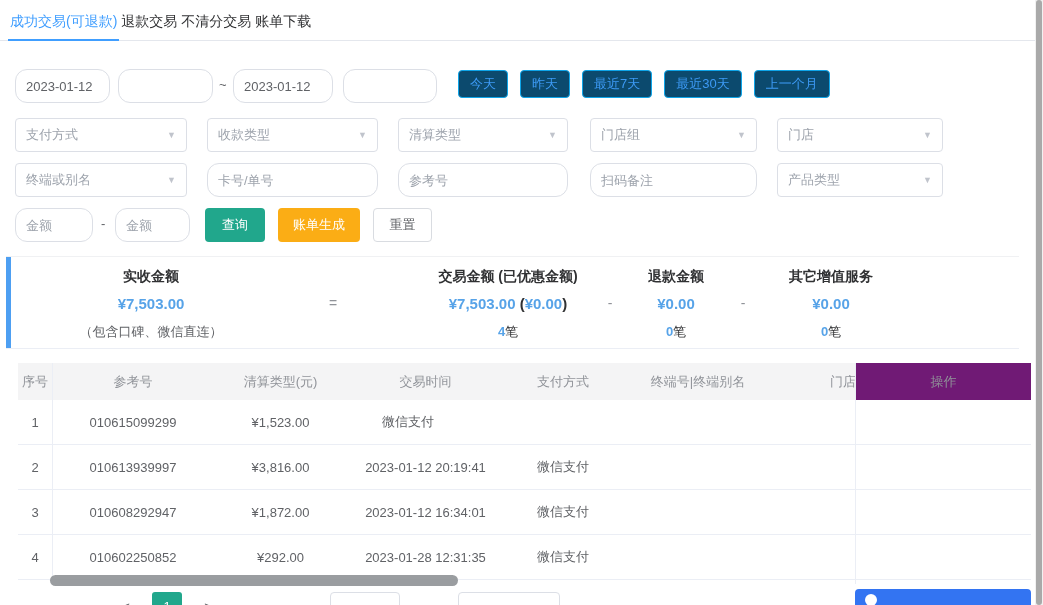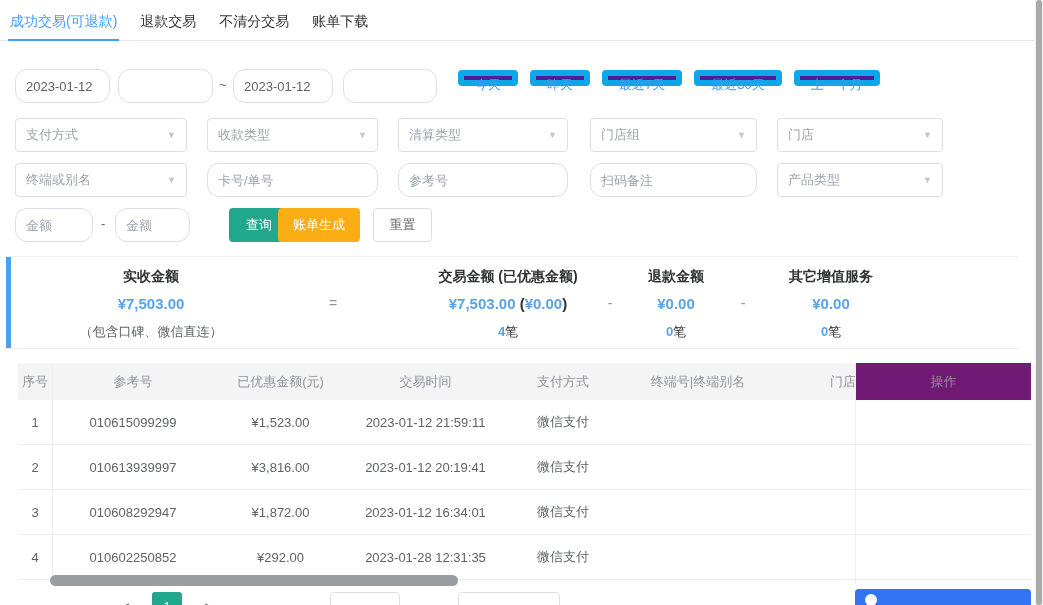--- a/index.html
+++ b/index.html
@@ -3,45 +3,45 @@
 <meta charset="utf-8">
 <style>
   * { margin:0; padding:0; box-sizing:border-box; }
   html,body { width:1043px; height:605px; }
   body {
     position:relative; overflow:hidden; background:#fff;
     font-family:"Liberation Sans","DejaVu Sans",sans-serif; color:#303133;
   }
   
   .tabbar { position:absolute; top:0; left:0; width:1035px; height:41px;
-    border-bottom:1px solid #E4E7ED; padding:13px 11px 0 8px; display:flex; gap:19px; }
+    border-bottom:1px solid #E4E7ED; padding:13px 11px 0 8px; display:flex; }
   .tab { font-size:14px; color:#303133; height:28px; padding:0 2px; cursor:pointer; }
   .tab.active { color:#409EFF; border-bottom:2px solid #409EFF; }
   
   .frow { position:absolute; left:0; width:1035px; height:34px; }
   #row-dates  { top:69px; }
   #row-sel1   { top:118px; }
   #row-sel2   { top:163px; }
   #row-amount { top:208px; }
   .ipt { position:absolute; height:34px; border:1px solid #DCDFE6; border-radius:12px;
     font-size:13px; color:#606266; padding:0 10px; background:#fff; outline:none; }
   .ipt::placeholder { color:#9DA3AC; }
   .select { position:absolute; height:34px; border:1px solid #DCDFE6; border-radius:4px;
     display:flex; align-items:center; justify-content:space-between; padding:0 10px;
     font-size:13px; color:#9DA3AC; background:#fff; cursor:pointer; }
   .caret { color:#C0C4CC; font-size:9px; line-height:1; }
   .sep-txt { position:absolute; top:8px; color:#606266; font-size:13px; }
   .fcol0{left:15px;width:172px}.fcol1{left:207px;width:171px}.fcol2{left:398px;width:170px}
   .fcol3{left:590px;width:167px}.fcol4{left:777px;width:166px}
   .quick-group { position:absolute; left:458px; top:1px; display:flex; gap:12px; }
-  .qbtn { height:16px; padding:0 11px; border:6px solid #0ea5e9; color:#3D9AF5;
-    background:#4c1d95; border-radius:4px; font-size:13px; cursor:pointer; }
+  .qbtn { height:28px; padding:0 11px; border:1px solid #0ea5e9; color:#3D9AF5;
+    background:#0c4a6e; border-radius:4px; font-size:13px; cursor:pointer; }
   .btn { position:absolute; top:0; height:34px; border:none; border-radius:4px;
     font-size:13px; color:#fff; cursor:pointer; }
-  .btn-search   { left:205px; width:60px; background:#21A78C;margin-left:24px; }
+  .btn-search   { left:205px; width:60px; background:#21A78C; }
   .btn-generate { left:278px; width:82px; background:#FBAD15; }
   .btn-reset    { left:373px; width:59px; background:#fff; border:1px solid #D9DCE1; color:#606266; }
   
   .summary { position:absolute; top:256px; left:6px; width:1013px; height:93px;
     border-top:1px solid #F0F1F3; border-bottom:1px solid #EBEEF5; background:#fff; }
   .sum-bar { position:absolute; left:0; top:0; width:5px; height:100%; background:#4D9FF2; }
   .sum-col { position:absolute; top:6px; text-align:center; }
   .sc1{left:5px;width:280px}.sc2{left:372px;width:260px}.sc3{left:610px;width:120px}.sc4{left:755px;width:140px}
   .s-label { font-size:14px; font-weight:bold; color:#303133; line-height:26px; }
   .s-amount { font-size:15px; font-weight:bold; color:#57A3E8; line-height:30px; }
@@ -197,31 +197,30 @@
     </div>
   </div>
 </div>
 
 <div class="table">
   <div class="scroll-area">
     <div class="tinner" id="tinner">
         <div class="trow thead">
           <div class="tcell tcol-0">序号</div>
           <div class="tcell tcol-1">参考号</div>
-          <div class="tcell tcol-2">已优惠金额(元)</div>
+          <div class="tcell tcol-2">清算类型(元)</div>
           <div class="tcell tcol-3">交易时间</div>
           <div class="tcell tcol-4">支付方式</div>
           <div class="tcell tcol-5">终端号|终端别名</div>
           <div class="tcell tcol-6">门店</div>
         </div>
         <div class="trow tbody-row">
           <div class="tcell tcol-0">1</div>
           <div class="tcell tcol-1">010615099299</div>
           <div class="tcell tcol-2">¥1,523.00</div>
-          <div class="tcell tcol-3">2023-01-12 21:59:11</div>
           <div class="tcell tcol-4">微信支付</div>
           <div class="tcell tcol-5"></div>
           <div class="tcell tcol-6"></div>
         </div>
         <div class="trow tbody-row">
           <div class="tcell tcol-0">2</div>
           <div class="tcell tcol-1">010613939997</div>
           <div class="tcell tcol-2">¥3,816.00</div>
           <div class="tcell tcol-3">2023-01-12 20:19:41</div>
           <div class="tcell tcol-4">微信支付</div>

